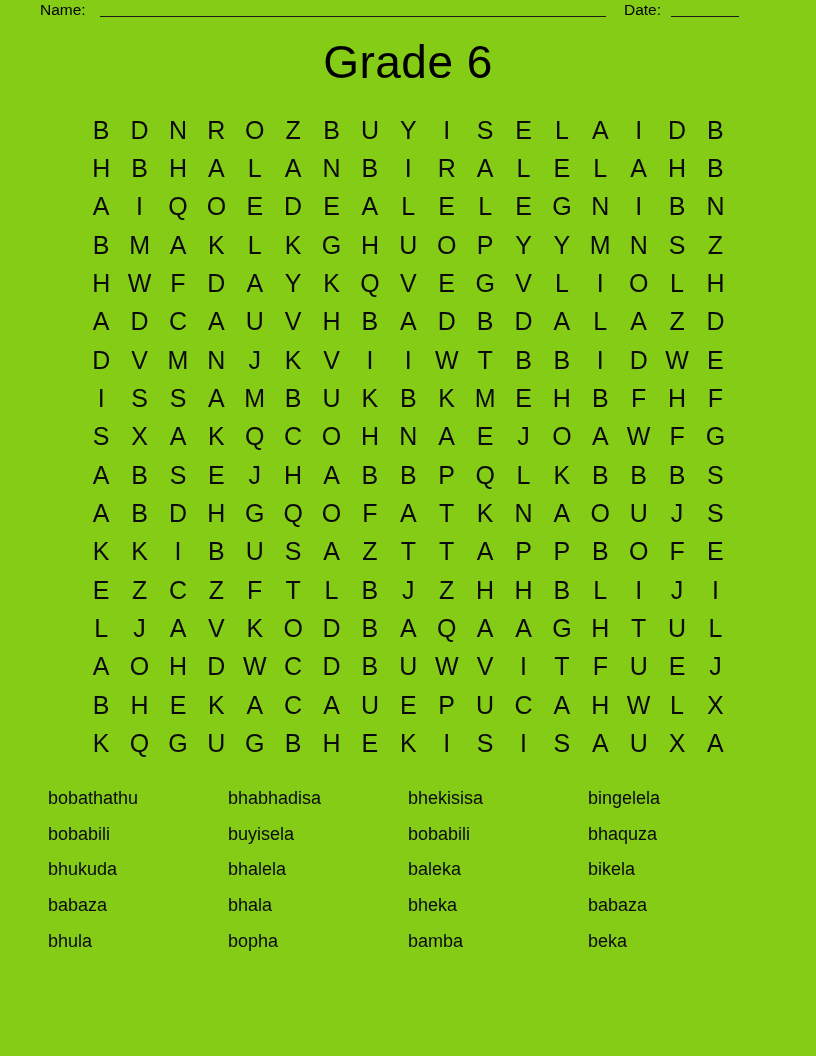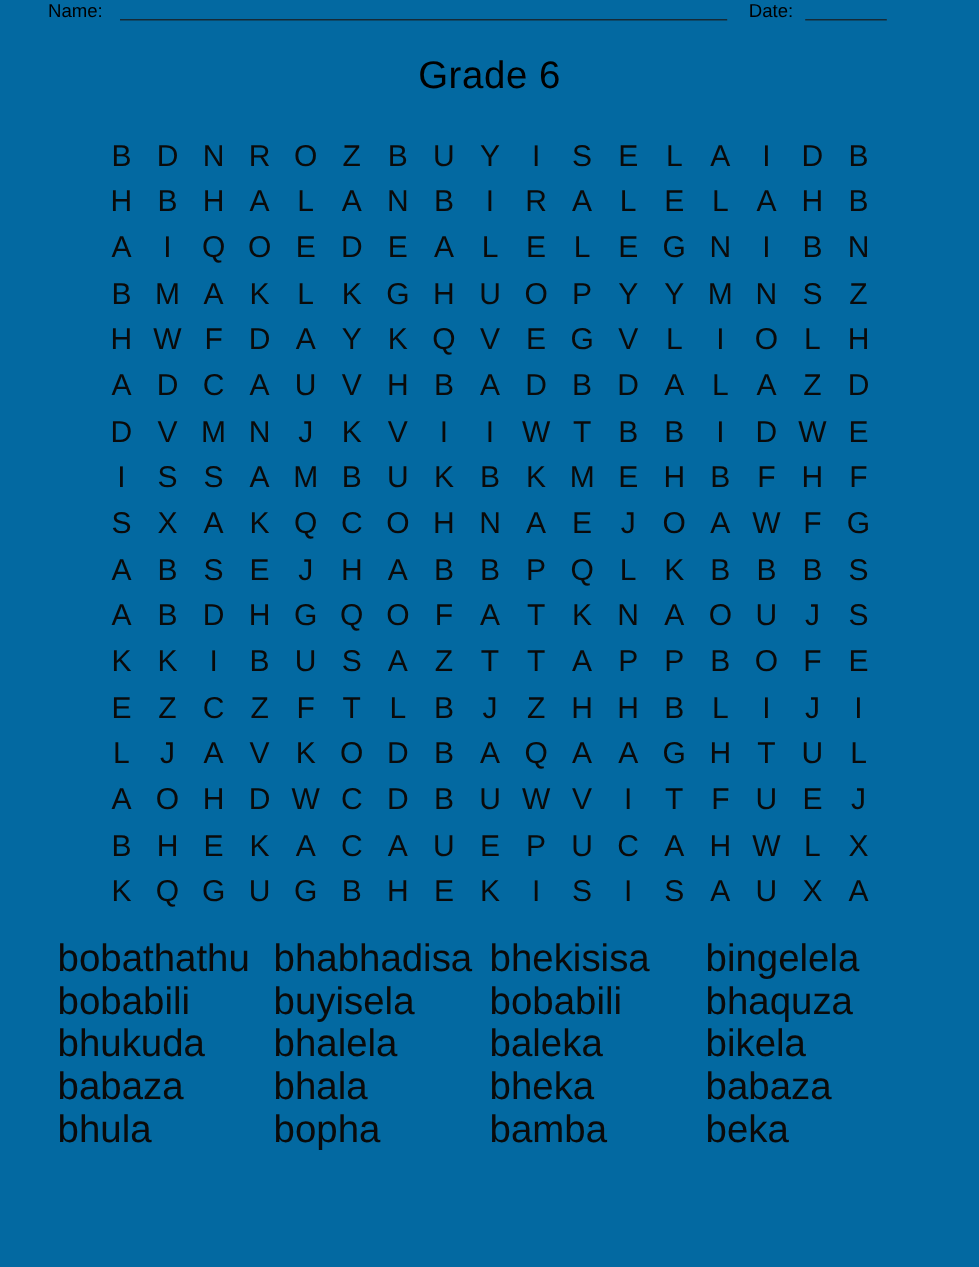--- a/index.html
+++ b/index.html
@@ -4,21 +4,21 @@
 <style>
   * { box-sizing: border-box; margin: 0; padding: 0; }
   html, body { background: #ffffff; }
   body {
     width: 816px; height: 1056px;
     position: relative;
     font-family: "Liberation Sans", sans-serif;
     color: #000;
     overflow: hidden;
   }
-  .page { position: absolute; inset: 0; background: #0369a1; }
+  .page { position: absolute; inset: 0; background: #84cc16; }
 
   
   .hdr-label {
     position: absolute;
     top: 1px;
     font-size: 15.5px;
     line-height: 17px;
     color: #000;
   }
   .name-label { left: 40px; }
@@ -31,21 +31,21 @@
   }
   .name-line { left: 100px; width: 506px; }
   .date-line { left: 671px; width: 68px; }
 
   
   .title {
     position: absolute;
     left: 0; right: 0;
     top: 33px;
     text-align: center;
-    font-size: 32px;
+    font-size: 46px;
     line-height: 58px;
     font-weight: 400;
     letter-spacing: 0.5px;
     color: #000;
   }
 
   
   .grid {
     position: absolute;
     left: 82px;
@@ -71,21 +71,21 @@
     display: flex;
   }
   .word-col {
     width: 180px;
     display: flex;
     flex-direction: column;
   }
   .word {
     height: 35.7px;
     line-height: 35.7px;
-    font-size: 32px;
+    font-size: 18px;
     color: #0a0a0a;
     white-space: nowrap;
   }
 </style>
 </head>
 <body>
 
 <div class="page">
 
   <span class="hdr-label name-label">Name:</span>

